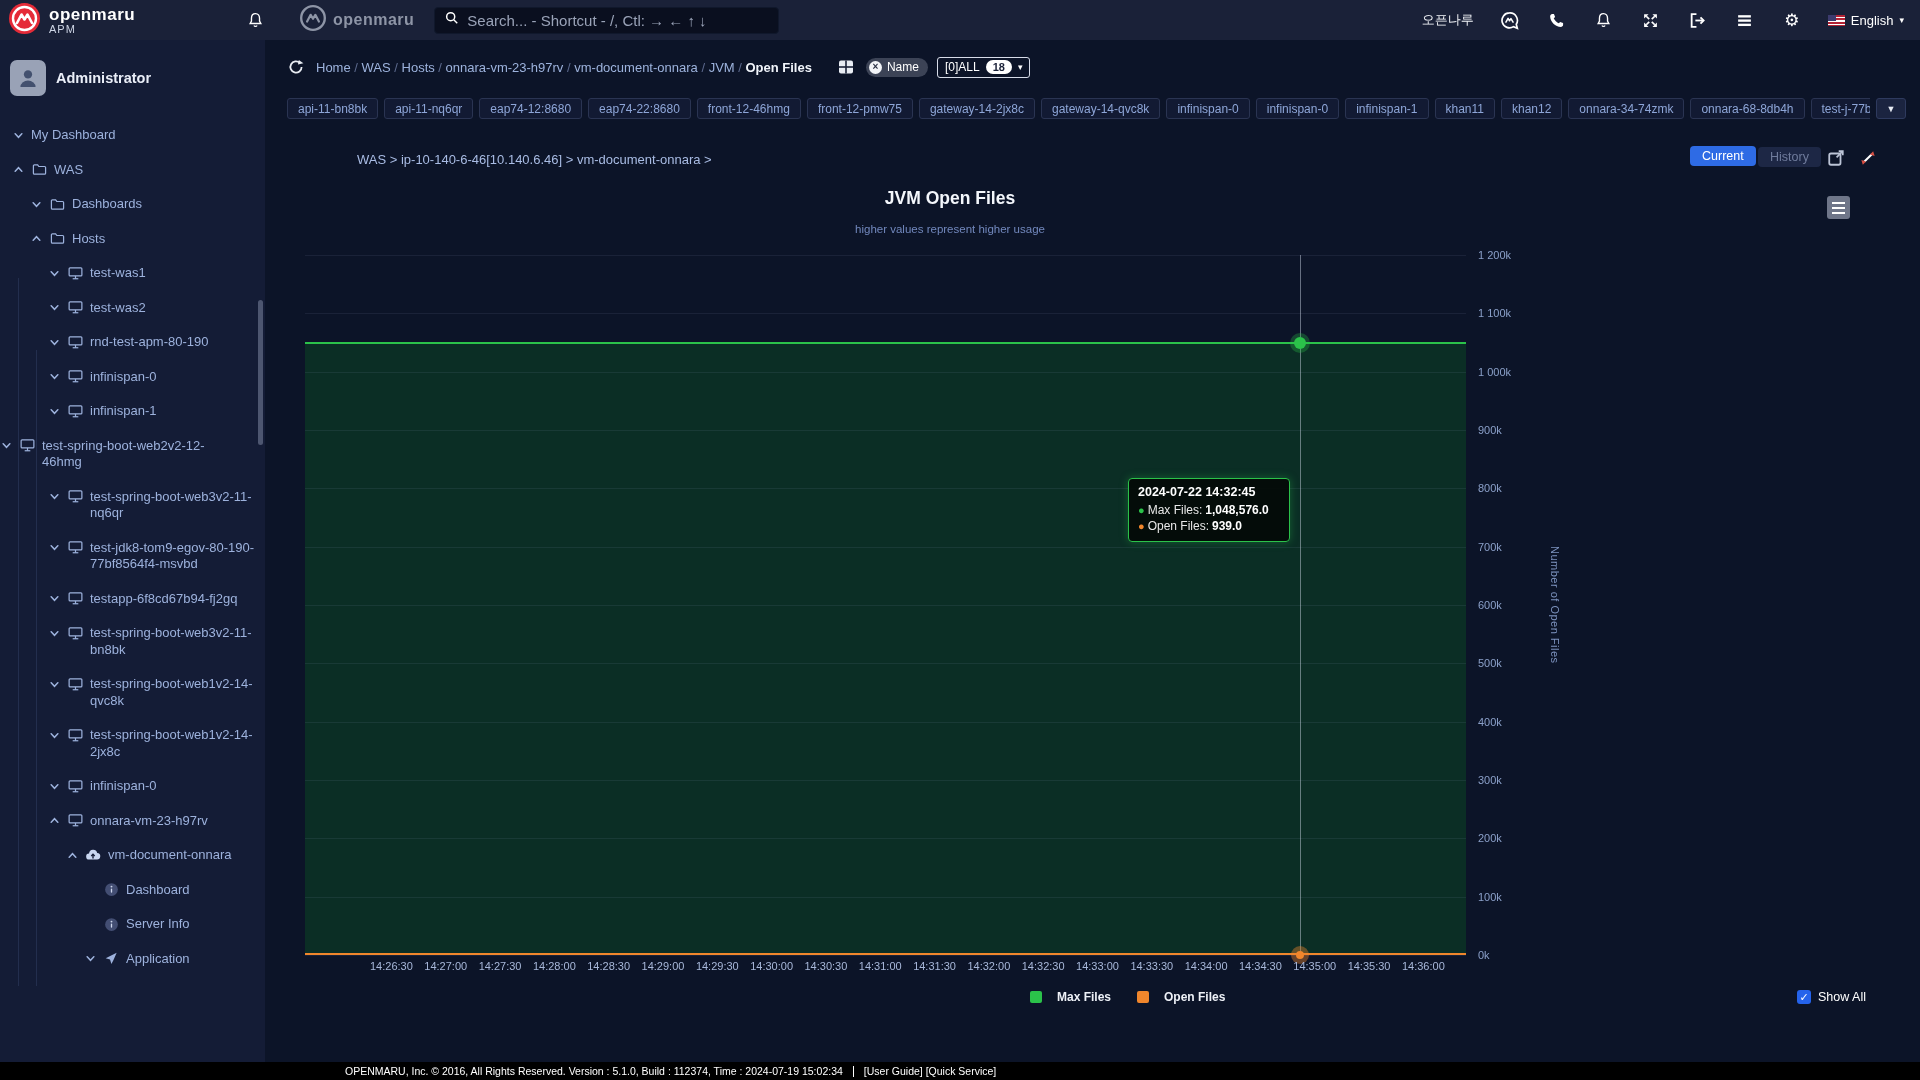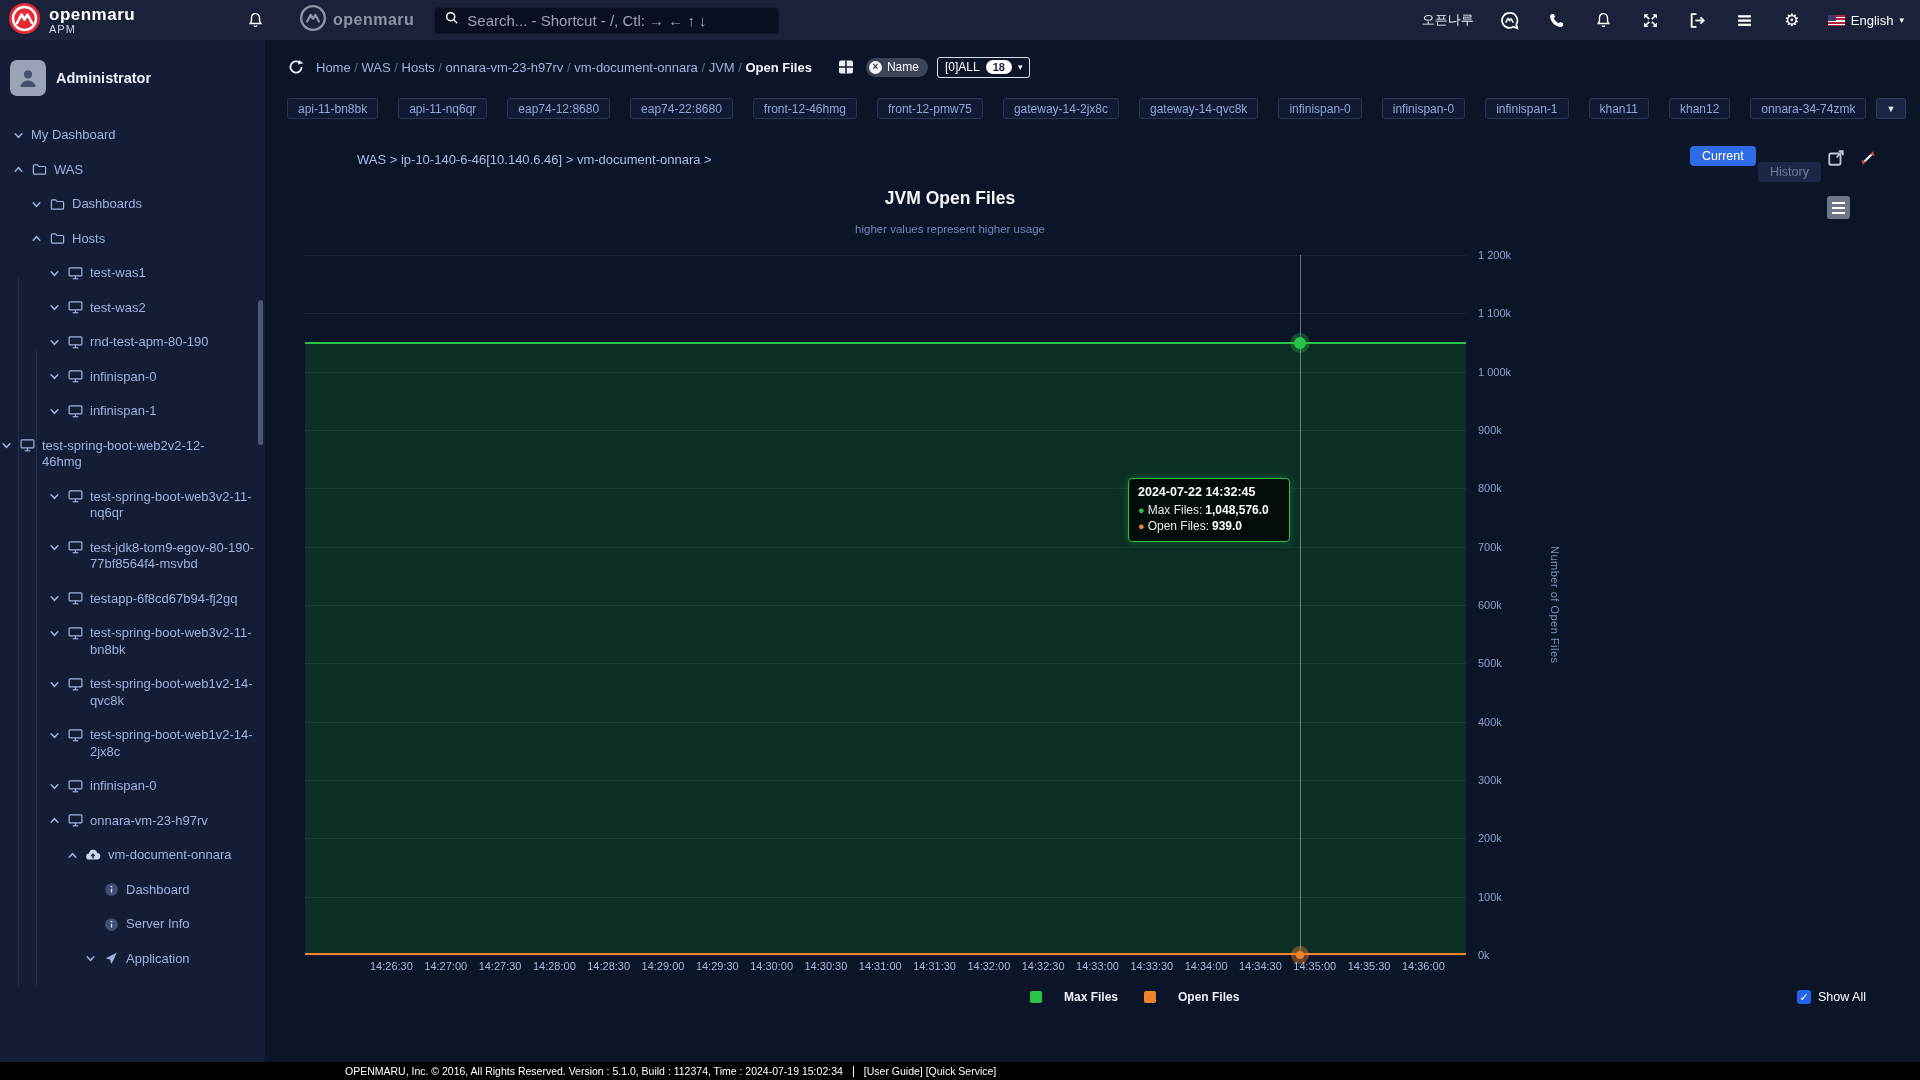--- a/index.html
+++ b/index.html
@@ -47,30 +47,30 @@
   .grid-btn { margin-left:14px; }
   .name-pill { display:flex; align-items:center; gap:5px; background:#3c4356; border-radius:10px; height:19px;
     padding:0 9px 0 3px; cursor:pointer; }
   .name-pill .xc { width:13px; height:13px; border-radius:50%; background:#f2f4f8; color:#2a3044; font-size:10px;
     font-weight:bold; display:flex; align-items:center; justify-content:center; line-height:10px; }
   .name-pill .pl { color:#fff; font-size:12px; }
   .all-dd { display:flex; align-items:center; gap:6px; border:1px solid #d7dce8; border-radius:3px; height:21px;
     padding:0 7px; cursor:pointer; }
   .all-dd .ddt { color:#fff; font-size:12px;text-align:center; }
   .all-dd .badge { background:#fff; color:#1a2138; font-size:11px; font-weight:bold; border-radius:9px; padding:1px 7px; }
-  .chips-row { position:absolute; left:22px; top:58px; right:50px; height:21px; display:flex; gap:20px; overflow:hidden; }
+  .chips-row { position:absolute; left:22px; top:58px; right:50px; height:21px; display:flex; gap:6px; overflow:hidden; }
   .chip { flex:none; height:21px; display:flex; align-items:center; padding:0 10px; background:#121a33;
     border:1px solid #2a3452; border-radius:3px; color:#8ea6d8; font-size:12px; cursor:pointer; white-space:nowrap; }
   .chips-more { position:absolute; right:14px; top:58px; width:30px; height:21px; background:#1b2440; border:1px solid #2e3a5e;
     border-radius:3px; display:flex; align-items:center; justify-content:center; color:#e8ecf4; font-size:9px; cursor:pointer; }
   .sub-crumb { position:absolute; left:92px; top:112px; color:#a9bce4; font-size:13px; }
   .btn { display:inline-flex; align-items:center; justify-content:center; height:20px; border-radius:4px;
     font-size:12.5px; padding:0 12px; cursor:pointer; }
   .btn-current { position:absolute; left:1425px; top:106px; background:#2e6be5; color:#fff; }
-  .btn-history { position:absolute; left:1493px; top:122px; background:#1d2745; color:#6f7b9c; }
+  .btn-history { position:absolute; left:1493px; top:107px; background:#1d2745; color:#6f7b9c; }
   .tool-ic1 { position:absolute; left:1560px; top:107px; }
   .tool-ic2 { position:absolute; left:1592px; top:107px; }
   .chart-title { position:absolute; left:40px; top:148px; width:1290px; text-align:center; color:#f4f7fc;
     font-size:17.5px; font-weight:bold; }
   .chart-sub { position:absolute; left:40px; top:183px; width:1290px; text-align:center; color:#7288bd; font-size:11.5px; }
   .chart-menu { position:absolute; left:1562px; top:156px; width:23px; height:23px; background:#6f7689; border-radius:3px;
     display:flex; flex-direction:column; justify-content:center; gap:3px; align-items:center; cursor:pointer; }
   .chart-menu i { display:block; width:13px; height:2px; background:#fff; }
   
   .plot { position:absolute; left:40px; top:215px; width:1161px; height:700px; }
@@ -88,21 +88,21 @@
   .tt-row { display:flex; align-items:center; gap:3px; font-size:12px; color:#e8e8e8; line-height:16px; white-space:nowrap; }
   .tt-row b { color:#fff; }
   .tt-dot { font-size:11px; line-height:11px; }
   .ylabels { position:absolute; left:1213px; top:215px; width:60px; height:700px; }
   .ylabels span { position:absolute; left:0; color:#8ba0c9; font-size:11px; }
   .ytitle { position:absolute; left:1284px; top:215px; height:700px; display:flex; align-items:center; }
   .ytitle span { writing-mode:vertical-rl; color:#7d93bf; font-size:11px; letter-spacing:.5px; }
   .xlabels { position:absolute; left:105px; top:920px; width:1075px; display:flex; justify-content:space-between; }
   .xlabels span { color:#a8b8da; font-size:11px; }
   .legend { position:absolute; left:765px; top:950px; display:flex; gap:26px; }
-  .leg-item { display:flex; align-items:center; gap:22px; cursor:pointer; }
+  .leg-item { display:flex; align-items:center; gap:15px; cursor:pointer; }
   .leg-sq { width:12px; height:12px; border-radius:2px; }
   .leg-label { color:#eef1f7; font-size:12px; font-weight:bold; }
   .show-all { position:absolute; left:1532px; top:950px; display:flex; align-items:center; gap:7px; }
   .cbx { width:14px; height:14px; border-radius:3px; background:#2563eb; color:#fff; font-size:11px; display:flex;
     align-items:center; justify-content:center; cursor:pointer; }
   .show-all span.sa { color:#fff; font-size:12.5px; }
   
   .footer { position:absolute; left:0; bottom:0; width:1920px; height:18px; background:#000; display:flex;
     align-items:center; padding-left:345px; gap:10px; }
   .footer .ft { color:#fff; font-size:10.5px; }

